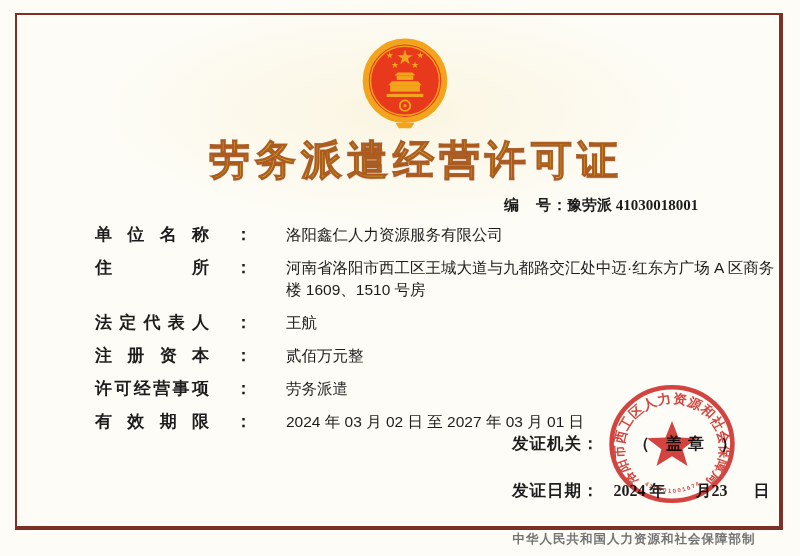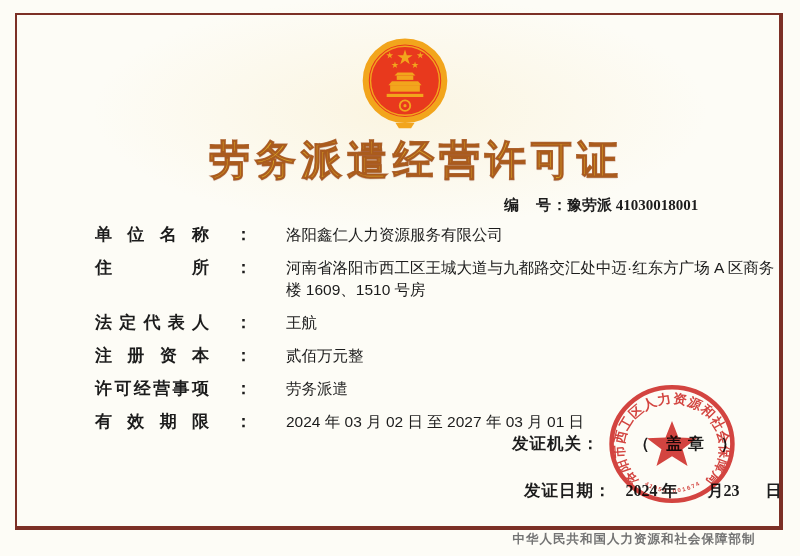--- a/index.html
+++ b/index.html
@@ -42,21 +42,21 @@
     text-align:justify;text-align-last:justify;
   }
   .fcolon{font-size:17px;font-weight:700;flex:0 0 auto;}
   .fvalue{
     margin-left:8px;max-width:544px;
     font-family:Liberation Sans, sans-serif;font-size:15.5px;line-height:22px;
     font-weight:500;
   }
   .issue-row{position:absolute;display:flex;align-items:baseline;white-space:nowrap;}
   .issue-authority{left:512px;top:433px;}
-  .issue-date{left:524px;top:480px;}
+  .issue-date{left:512px;top:480px;}
   .ilabel{font-size:16.5px;font-weight:700;letter-spacing:1px;font-family:Liberation Serif, serif;}
   .stamp-note{margin-left:34px;font-size:16px;font-weight:600;letter-spacing:6px;z-index:2;}
   .dpart{font-family:"Liberation Serif",serif;font-size:16px;font-weight:600;}
   .d-year{margin-left:14px;}
   .d-month{margin-left:30px;}
   .d-day{margin-left:26px;}
   .seal{
     position:absolute;left:606px;top:382px;width:132px;height:124px;
     opacity:.88;mix-blend-mode:multiply;z-index:3;
   }

